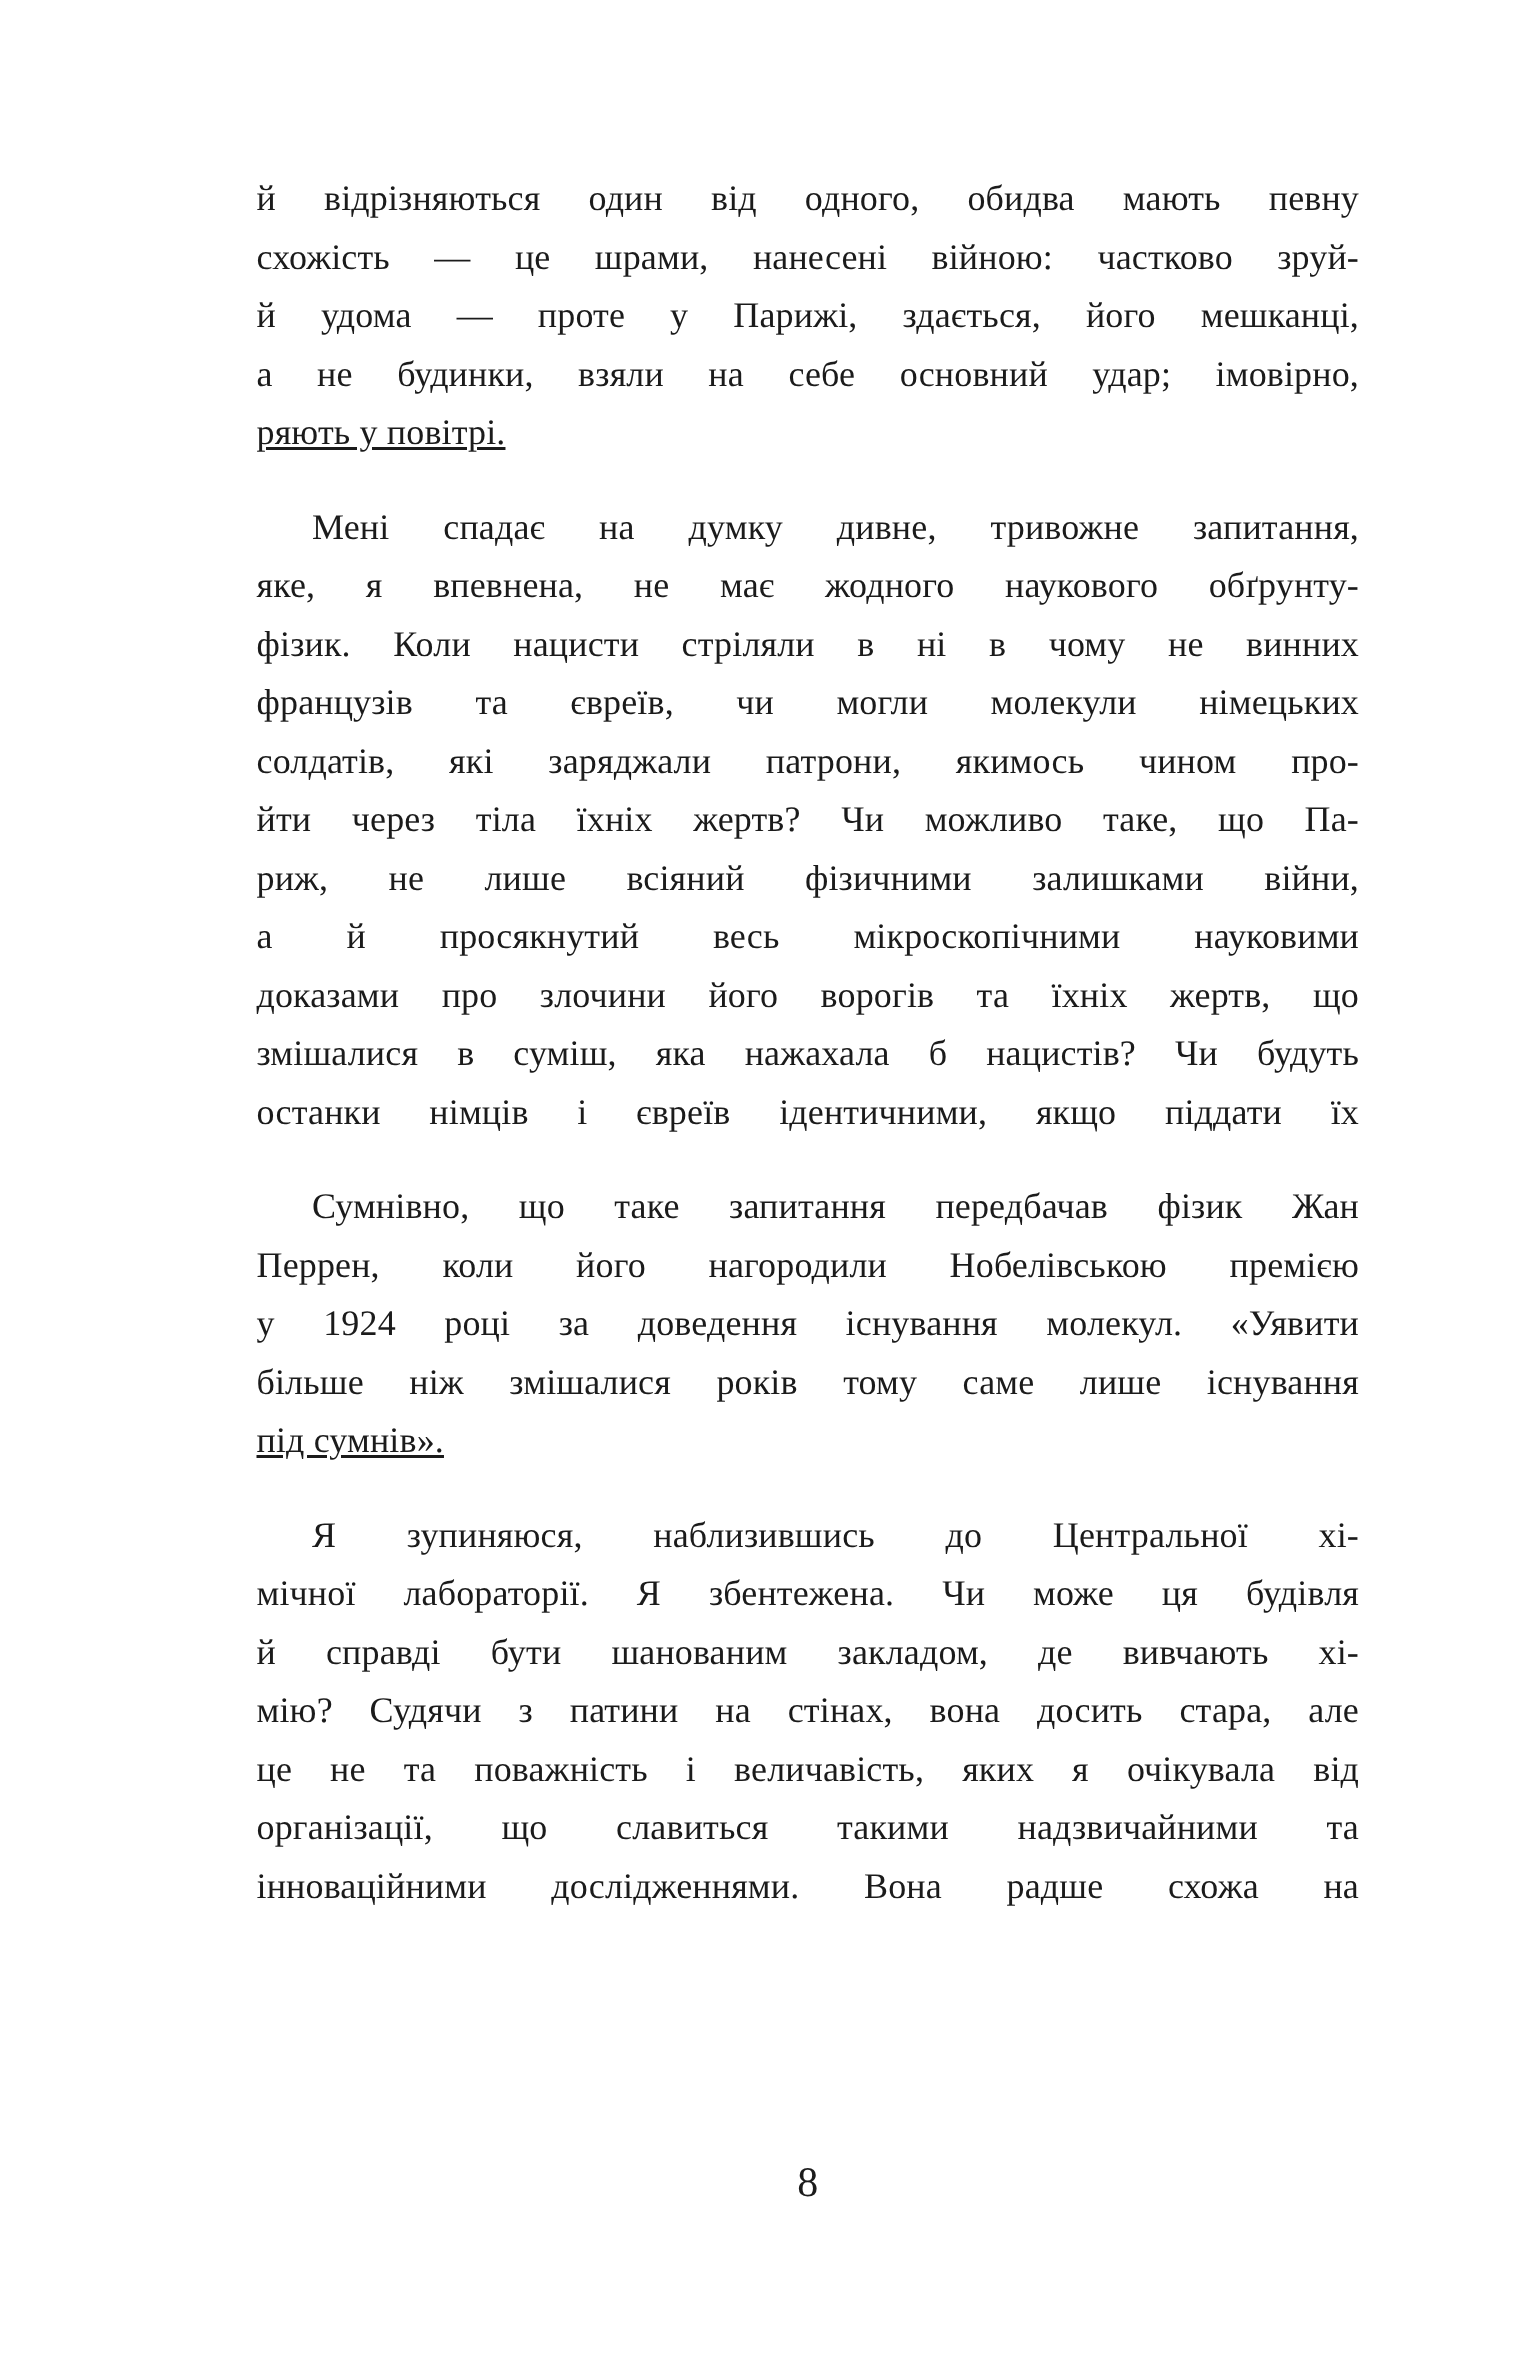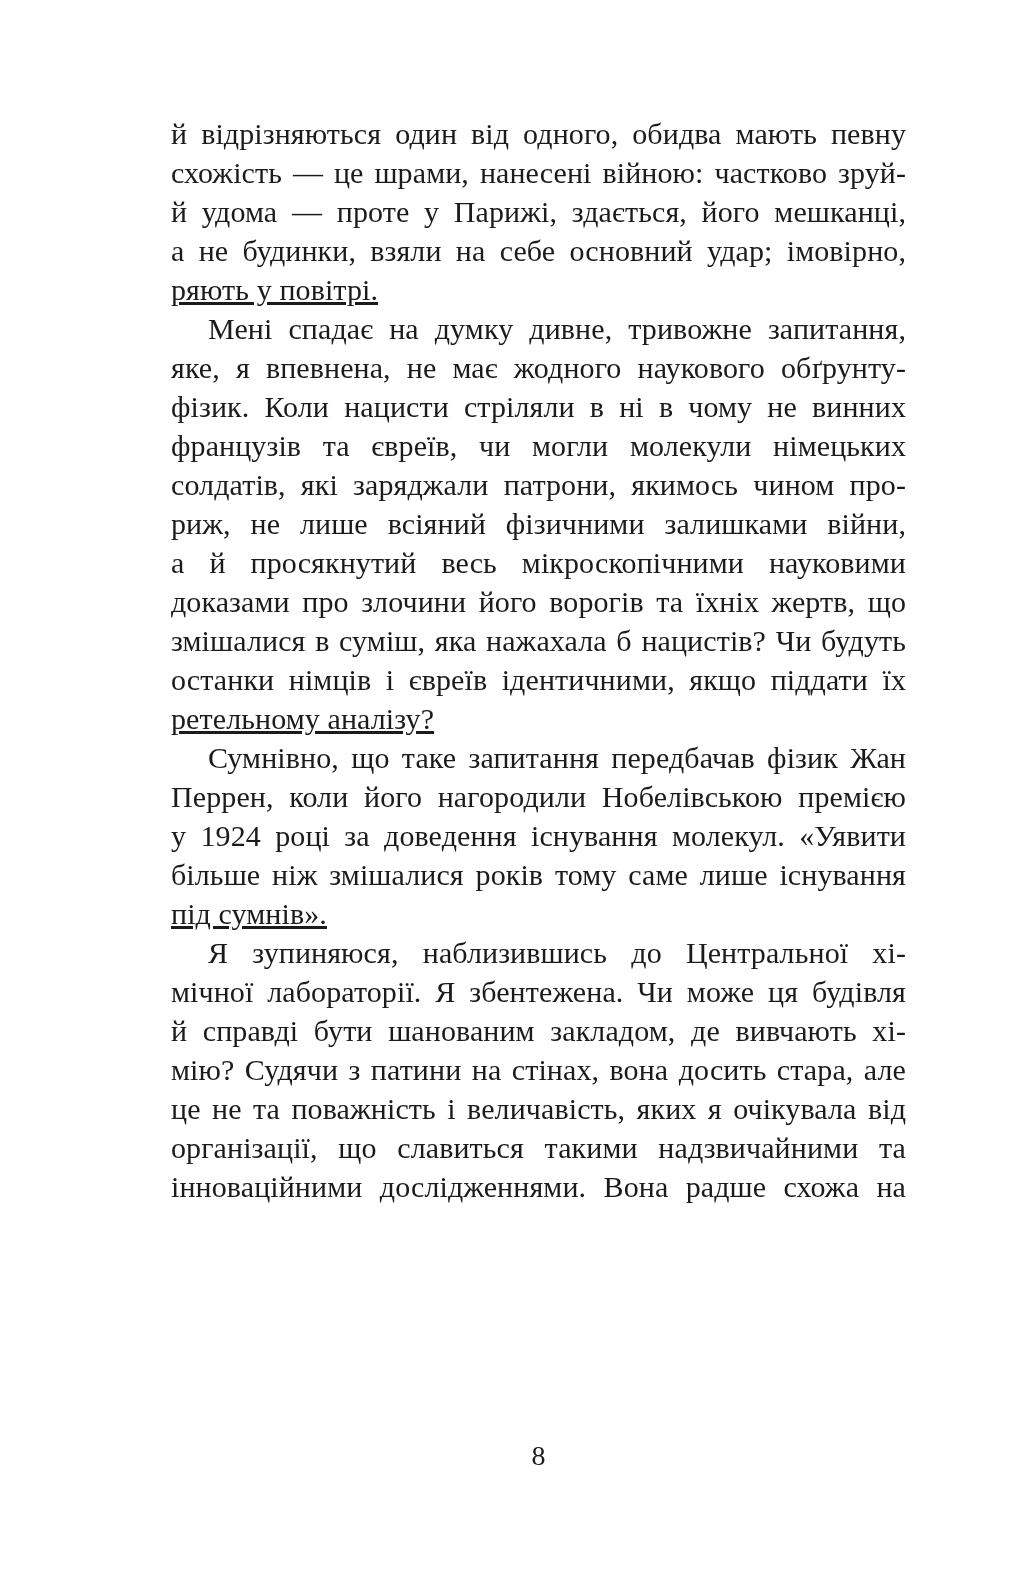--- a/index.html
+++ b/index.html
@@ -19,35 +19,36 @@
     position: absolute;
     left: 171px;
     top: 114px;
     width: 735px;
   }
   .paragraph {
     margin: 0;
     padding: 0;
   }
   .line {
-    font-size: 30px;
+    font-size: 24px;
     line-height: 39px;
     height: 39px;
     text-align: justify;
     text-align-last: justify;
     -moz-text-align-last: justify;
     letter-spacing: 0.1px;
   }
   .line.last {
     text-align-last: left;
     text-decoration: underline;
     -moz-text-align-last: left;
   }
   .line.indent {
     text-indent: 37px;
+    margin-top: 24px;
   }
   .page-number {
     position: absolute;
     top: 1436px;
     left: 171px;
     width: 735px;
     text-align: center;
     font-size: 28px;
     line-height: 39px;
   }
@@ -64,26 +65,26 @@
     <div class="line">а не будинки, взяли на себе основний удар; імовірно,</div>
     <div class="line last">ряють у повітрі.</div>
   </div>
 
   <div class="paragraph">
     <div class="line indent">Мені спадає на думку дивне, тривожне запитання,</div>
     <div class="line">яке, я впевнена, не має жодного наукового обґрунту-</div>
     <div class="line">фізик. Коли нацисти стріляли в ні в чому не винних</div>
     <div class="line">французів та євреїв, чи могли молекули німецьких</div>
     <div class="line">солдатів, які заряджали патрони, якимось чином про-</div>
+    <div class="line">йти через тіла їхніх жертв? Чи можливо таке, що Па-</div>
     <div class="line">риж, не лише всіяний фізичними залишками війни,</div>
     <div class="line">а й просякнутий весь мікроскопічними науковими</div>
     <div class="line">доказами про злочини його ворогів та їхніх жертв, що</div>
     <div class="line">змішалися в суміш, яка нажахала б нацистів? Чи будуть</div>
     <div class="line">останки німців і євреїв ідентичними, якщо піддати їх</div>
-    <div class="line last">ретельному аналізу?</div>
   </div>
 
   <div class="paragraph">
     <div class="line indent">Сумнівно, що таке запитання передбачав фізик Жан</div>
     <div class="line">Перрен, коли його нагородили Нобелівською премією</div>
     <div class="line">у 1924 році за доведення існування молекул. «Уявити</div>
     <div class="line">більше ніж змішалися років тому саме лише існування</div>
     <div class="line last">під сумнів».</div>
   </div>
 

